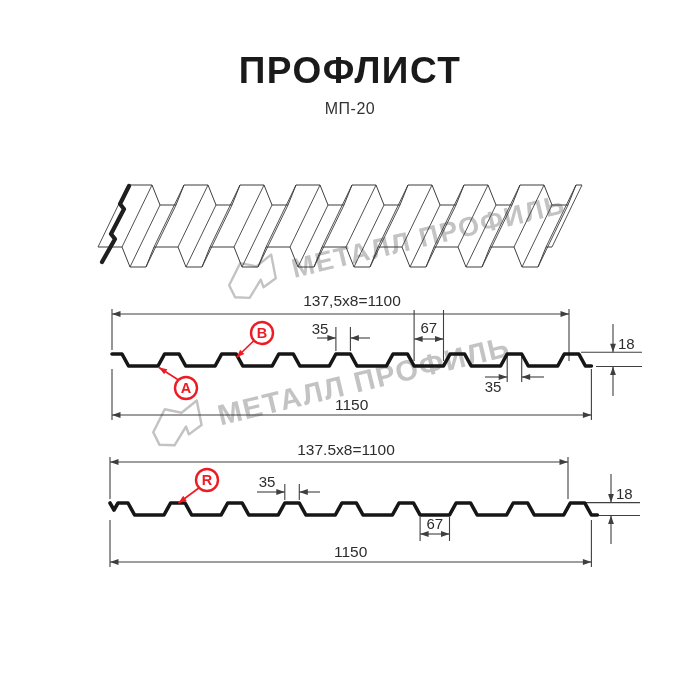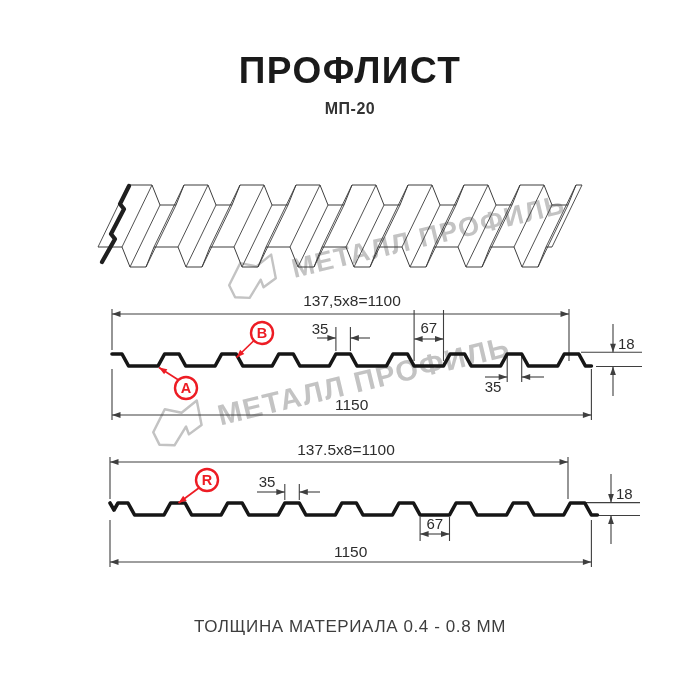--- a/index.html
+++ b/index.html
@@ -2,21 +2,21 @@
 <html style="--red: #ed1c24; --ink: #1a1a1a; --dim: #3f3f3f; --wm: #c3c3c3;"><head>
 <meta charset="utf-8">
 <style>
   :root{ --red:#ed1c24; --ink:#1a1a1a; --dim:#3f3f3f; --wm:#c3c3c3; }
   html,body{margin:0;padding:0;background:#fff;}
   .stage{position:relative;width:700px;height:700px;background:#ffffff;overflow:hidden;
          font-family:"Liberation Sans",sans-serif;border-radius:27px;}
   .title{position:absolute;top:50px;left:0;width:100%;text-align:center;
          font-size:37px;font-weight:700;letter-spacing:1.5px;color:var(--ink);}
   .subtitle{position:absolute;top:100px;left:0;width:100%;text-align:center;
-         font-size:16px;font-weight:700;letter-spacing:.5px;color:#333;}
+         font-size:16px;font-weight:400;letter-spacing:.5px;color:#333;}
   .footer{position:absolute;top:617px;left:0;width:100%;text-align:center;
          font-size:17px;font-weight:500;letter-spacing:.6px;color:#3e3e3e;}
   .wm{position:absolute;display:flex;align-items:center;gap:12px;
       font-weight:700;font-size:27px;letter-spacing:1.5px;color:var(--wm);
       white-space:nowrap;transform:rotate(-13.5deg);transform-origin:left center;}
   #wm1{left:226px;top:262px;}
   #wm2{left:150px;top:408px;font-size:29px;}
   .wm svg{flex:0 0 auto;}
   #draw{position:absolute;left:0;top:0;}
   .dim{font-family:"Liberation Sans",sans-serif;font-size:15px;fill:#2d2d2d;}
@@ -184,14 +184,13 @@
 
       <text class="dim big" x="346" y="455" text-anchor="middle">137.5x8=1100</text>
       <text class="dim" x="267" y="487" text-anchor="middle">35</text>
       <text class="dim" x="434.8" y="529" text-anchor="middle">67</text>
       <text class="dim" x="616" y="499" text-anchor="start">18</text>
       <text class="dim big" x="350.7" y="557" text-anchor="middle">1150</text>
       <text class="lbl" x="207" y="484.5" text-anchor="middle">R</text>
     </g>
   </svg>
 
-  <div class="footer">ТОЛЩИНА МАТЕРИАЛА 0.4 - 0.8 ММ</div>
 </div>
 
 </body></html>

